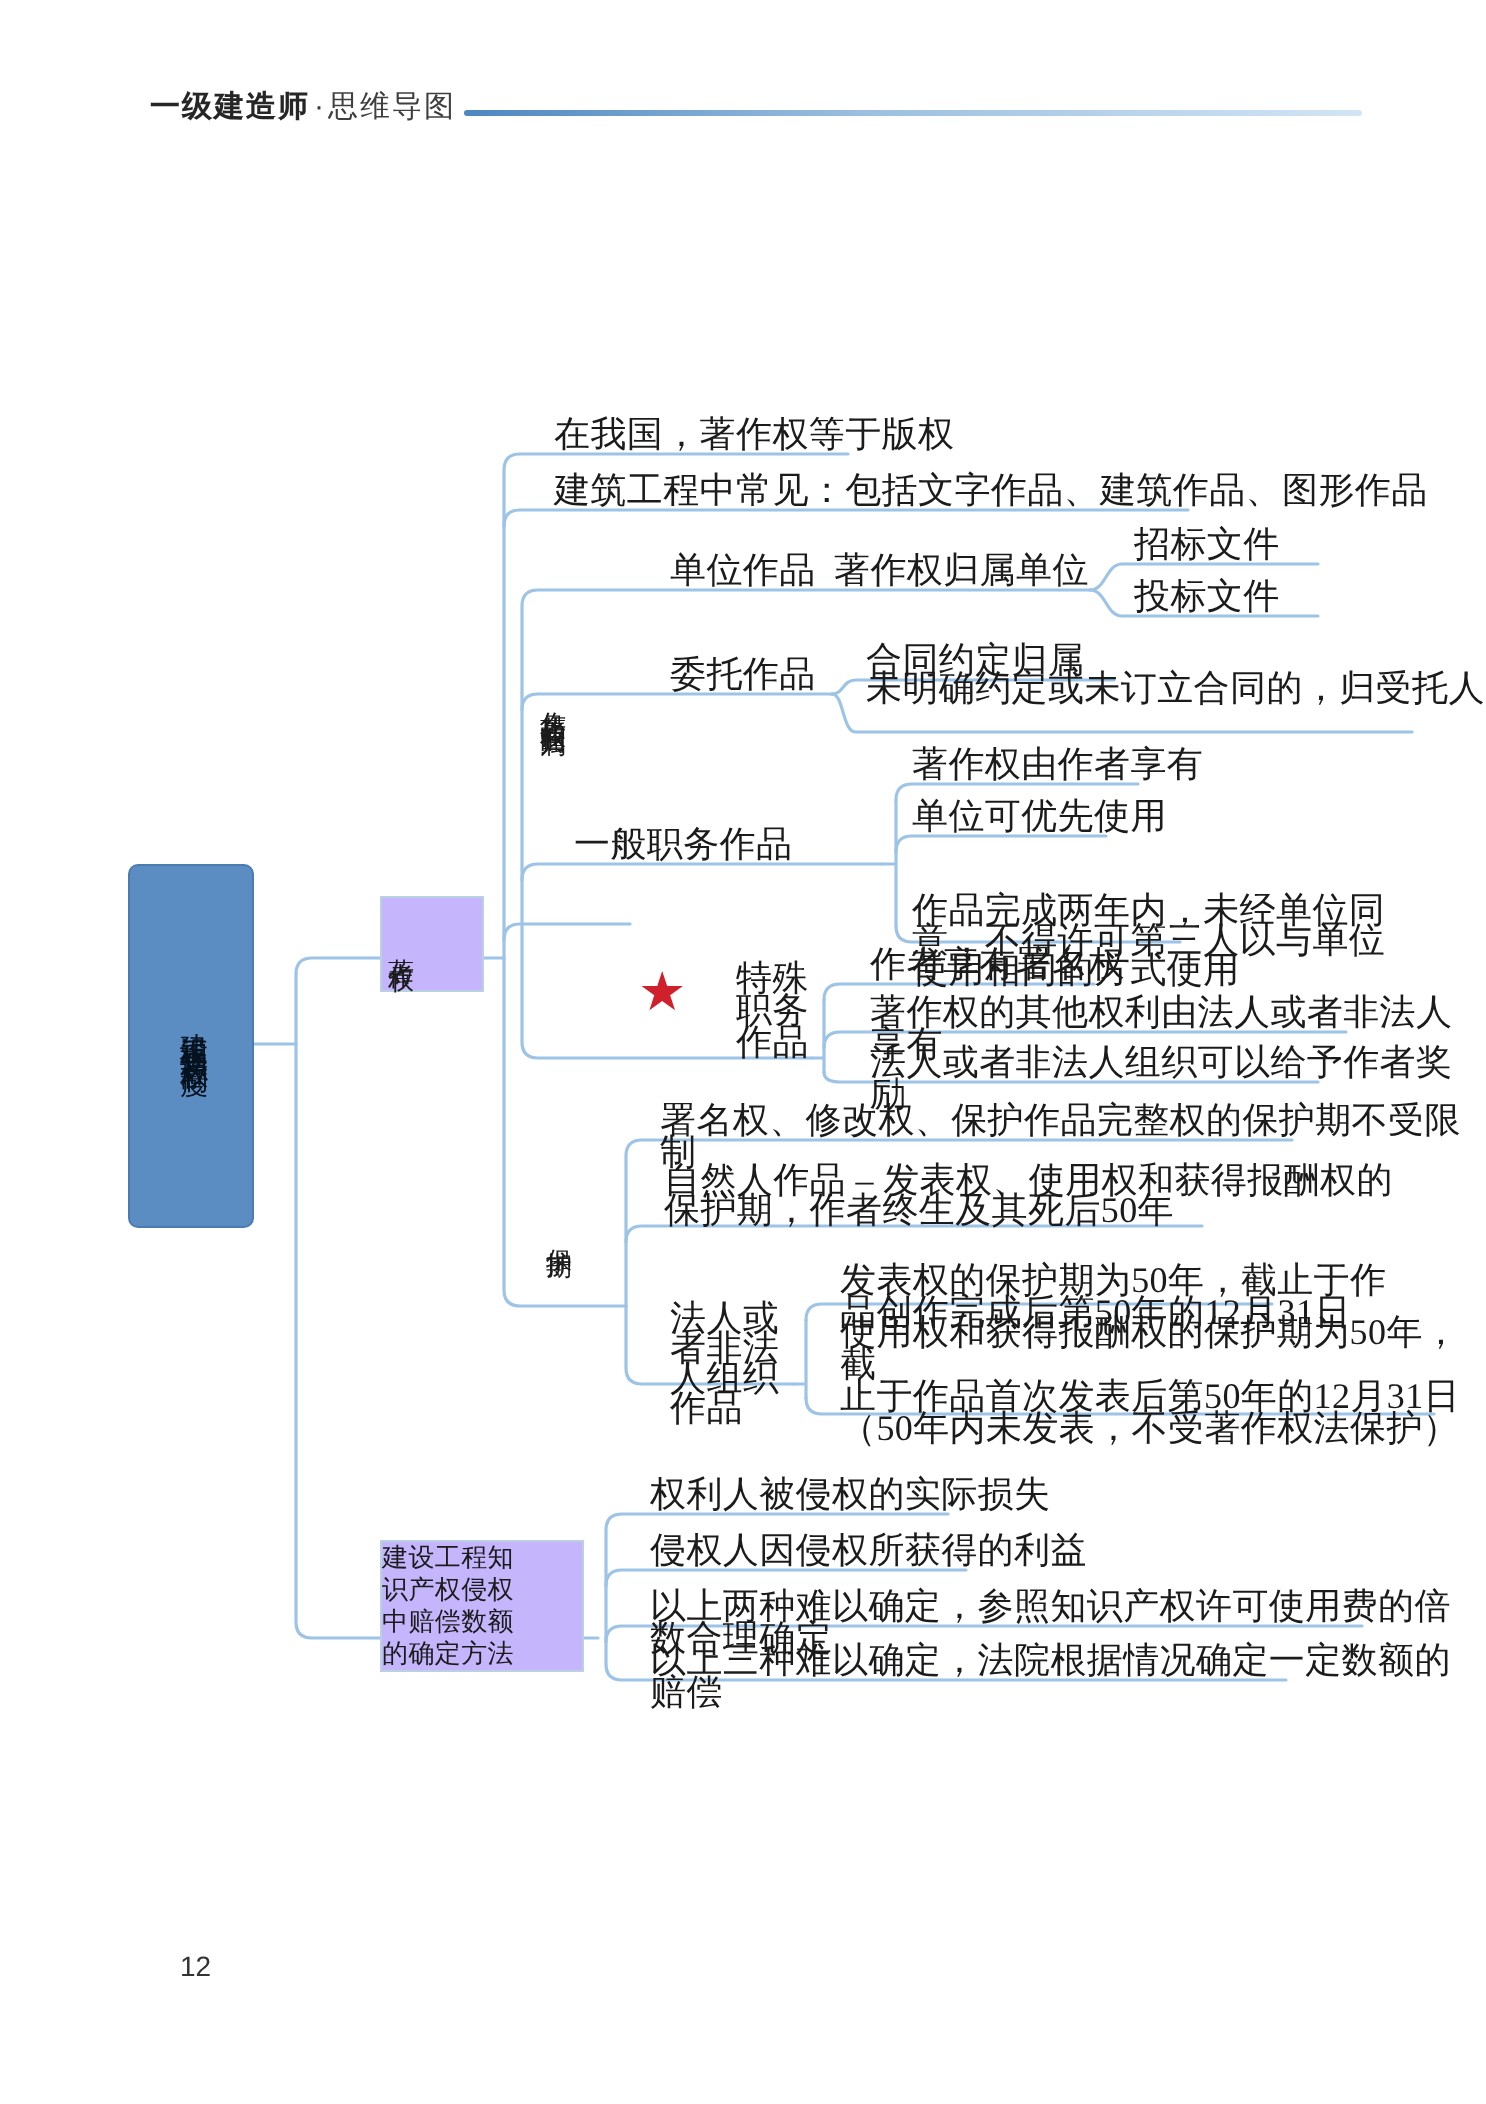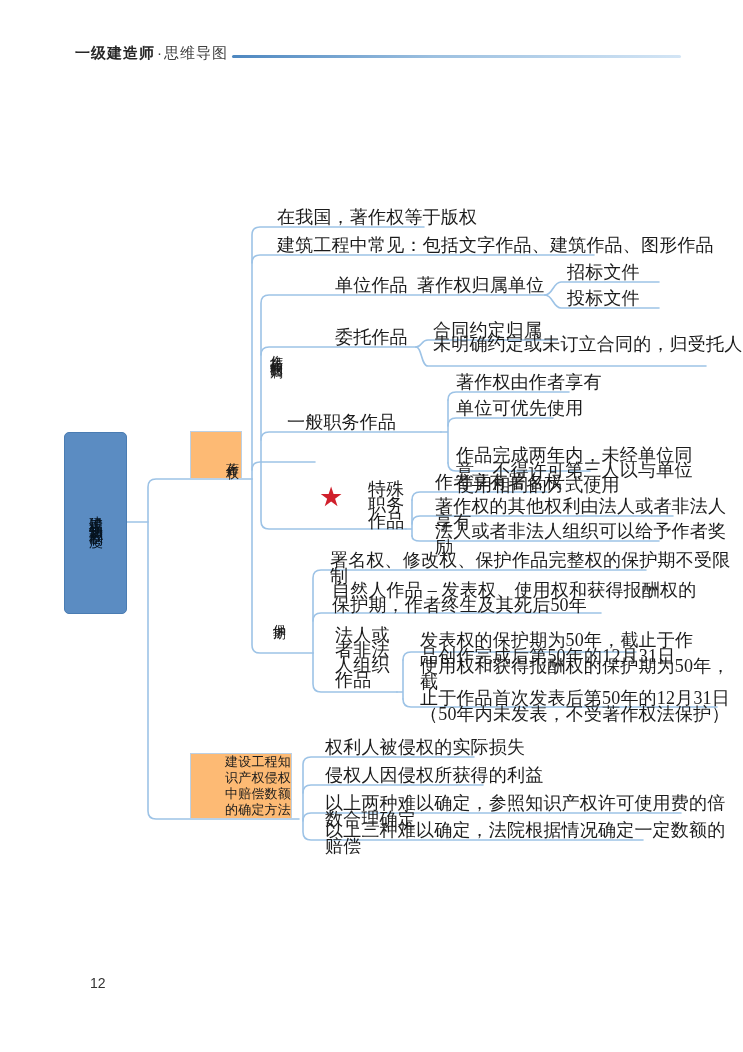--- a/index.html
+++ b/index.html
@@ -7,22 +7,22 @@
         font-family:"Liberation Serif","DejaVu Serif",serif;color:#1b1b1b;}
   svg.wires{position:absolute;left:0;top:0;pointer-events:none;}
   
   .t{position:absolute;font-size:18px;line-height:16px;letter-spacing:.2px;
      white-space:pre-line;color:#1b1b1b;}
   .ml{line-height:15px;}             
   
   .vt{position:absolute;writing-mode:vertical-rl;text-orientation:upright;
       font-size:13px;letter-spacing:1.5px;color:#1b1b1b;white-space:pre;}
   
-  .box{position:absolute;display:flex;align-items:center;justify-content:flex-end;
-       background:#fdba74;border:1px solid #bcd0e4;box-sizing:border-box;}
+  .box{position:absolute;display:flex;align-items:center;justify-content:flex-start;
+       background:#c4b5fd;border:1px solid #bcd0e4;box-sizing:border-box;margin-top:17px;}
   .rootbox{position:absolute;left:64px;top:432px;width:61px;height:180px;
        background:#5b8cc2;border:1px solid #4a7cb2;border-radius:5px;
        display:flex;align-items:center;justify-content:center;}
   .rootbox .vt{position:static;font-size:14px;letter-spacing:2px;color:#06131f;}
   .box .vt{position:static;letter-spacing:2px;}
   .box2txt{font-size:13px;line-height:16px;white-space:pre-line;letter-spacing:.2px;}
   .star{position:absolute;left:319px;top:483px;font-size:27px;line-height:27px;
         color:#d0202c;font-family:"DejaVu Sans",sans-serif;}
   
   .hdr{position:absolute;left:75px;top:44px;font-family:"Liberation Sans","DejaVu Sans",sans-serif;
@@ -126,21 +126,21 @@
 职务
 作品</div>
   <div class="t" style="left:435px;top:474px;">作者享有署名权</div>
   <div class="t" style="left:435px;top:523px;">法人或者非法人组织可以给予作者奖励</div>
   <div class="t" style="left:435px;top:498px;">著作权的其他权利由法人或者非法人享有</div>
 
   <div class="vt" style="left:270px;top:614px;letter-spacing:1px;">保护期</div>
   <div class="t" style="left:330px;top:552px;">署名权、修改权、保护作品完整权的保护期不受限制</div>
   <div class="t ml" style="left:332px;top:583px;">自然人作品 – 发表权、使用权和获得报酬权的
 保护期，作者终生及其死后50年</div>
-  <div class="t ml" style="left:335px;top:628px;">法人或
+  <div class="t ml" style="left:335px;top:652px;">法人或
 者非法
 人组织
 作品</div>
   <div class="t ml" style="left:420px;top:632px;line-height:16px;">发表权的保护期为50年，截止于作
 品创作完成后第50年的12月31日</div>
   <div class="t ml" style="left:420px;top:658px;line-height:16px;">使用权和获得报酬权的保护期为50年，截
 止于作品首次发表后第50年的12月31日
 （50年内未发表，不受著作权法保护）</div>
 
   <div class="box" style="left:190px;top:753px;width:102px;height:66px;">

